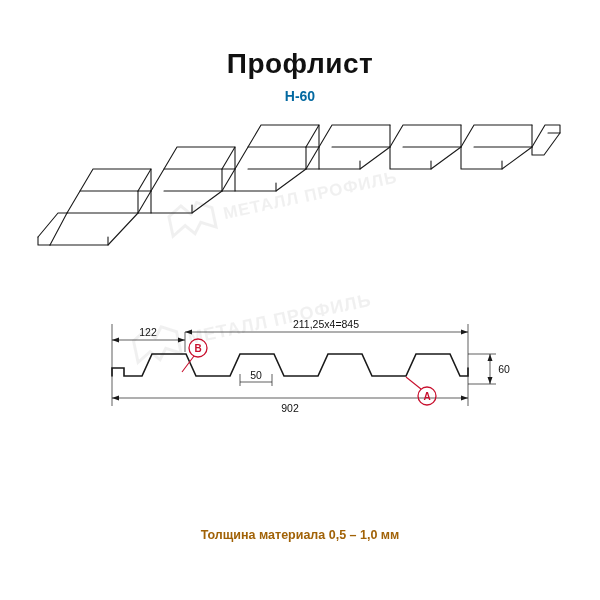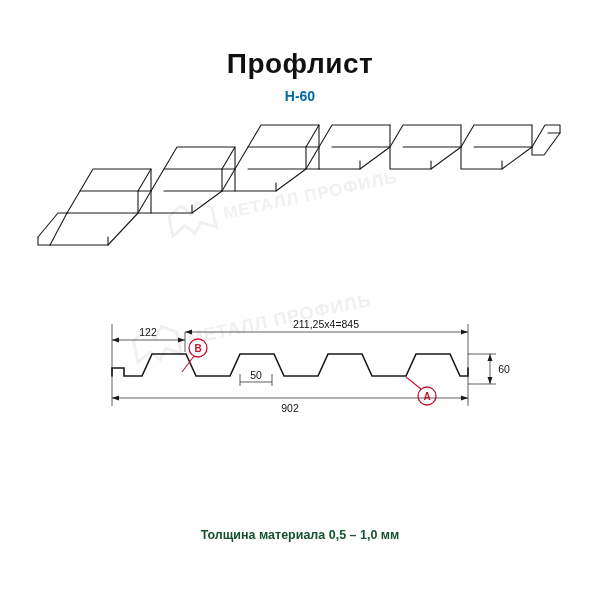--- a/index.html
+++ b/index.html
@@ -42,21 +42,21 @@
     color: #0369a1;
   }
   .footer-note {
     position: absolute;
     top: 528px;
     left: 0;
     width: 600px;
     text-align: center;
     font-size: 12.5px;
     font-weight: bold;
-    color: #14532d;
+    color: #a16207;
   }
   .iso-view {
     position: absolute;
     top: 125px;
     left: 20px;
     width: 560px;
     height: 150px;
   }
   .section-view {
     position: absolute;

